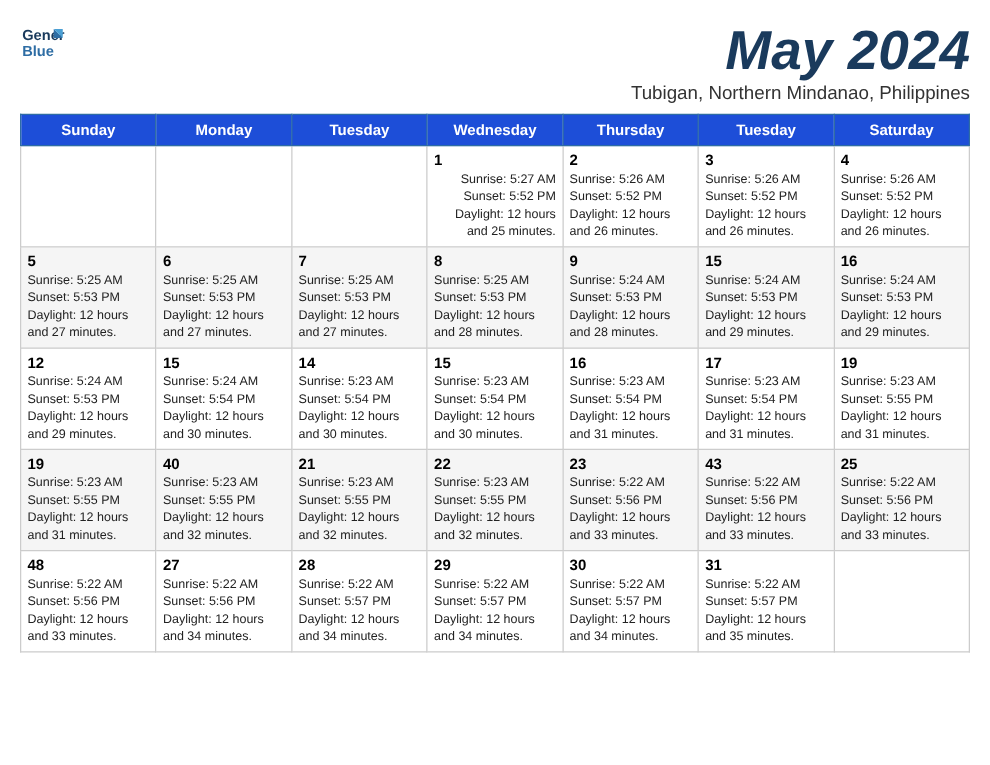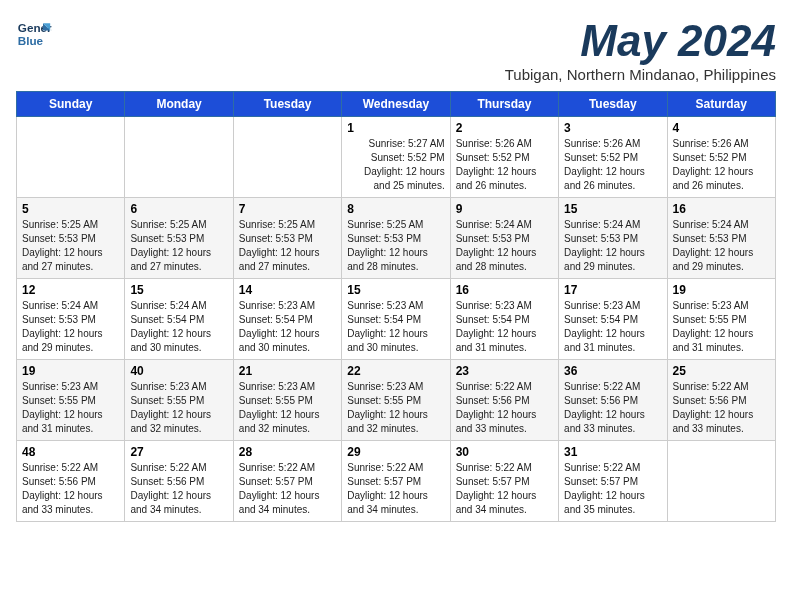--- a/index.html
+++ b/index.html
@@ -270,21 +270,21 @@
 and 32 minutes.</div>
         </td>
         <td class="alt-row">
           <span class="day-num">23</span>
           <div class="day-info" style="white-space: pre-line;">Sunrise: 5:22 AM
 Sunset: 5:56 PM
 Daylight: 12 hours
 and 33 minutes.</div>
         </td>
         <td class="alt-row">
-          <span class="day-num">36</span>
+          <span class="day-num">43</span>
           <div class="day-info" style="white-space: pre-line;">Sunrise: 5:22 AM
 Sunset: 5:56 PM
 Daylight: 12 hours
 and 33 minutes.</div>
         </td>
         <td class="alt-row">
           <span class="day-num">25</span>
           <div class="day-info" style="white-space: pre-line;">Sunrise: 5:22 AM
 Sunset: 5:56 PM
 Daylight: 12 hours

